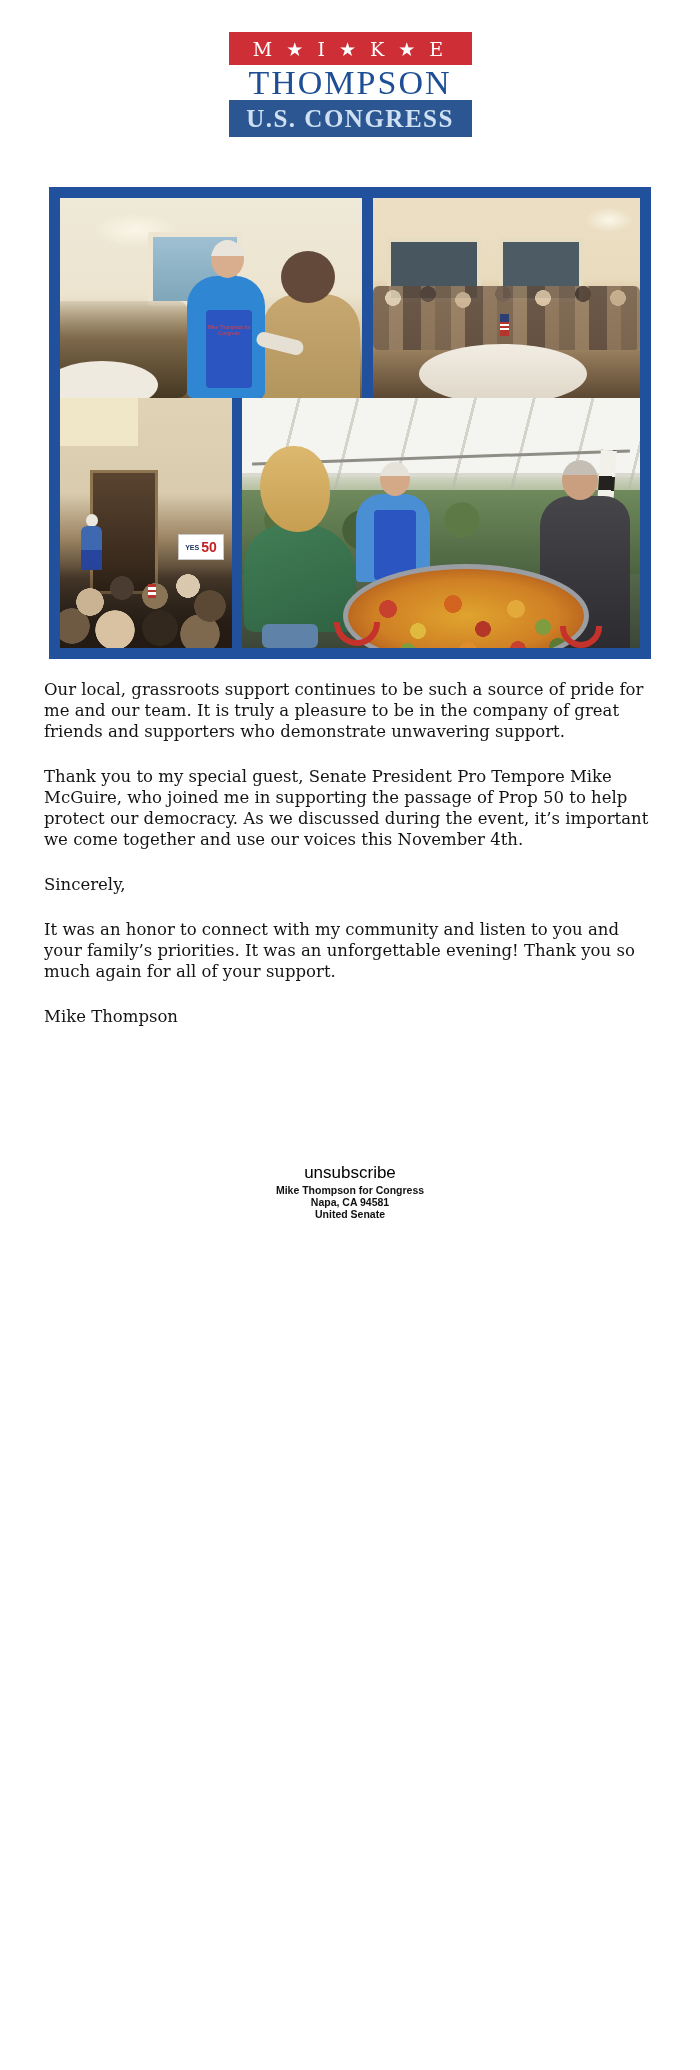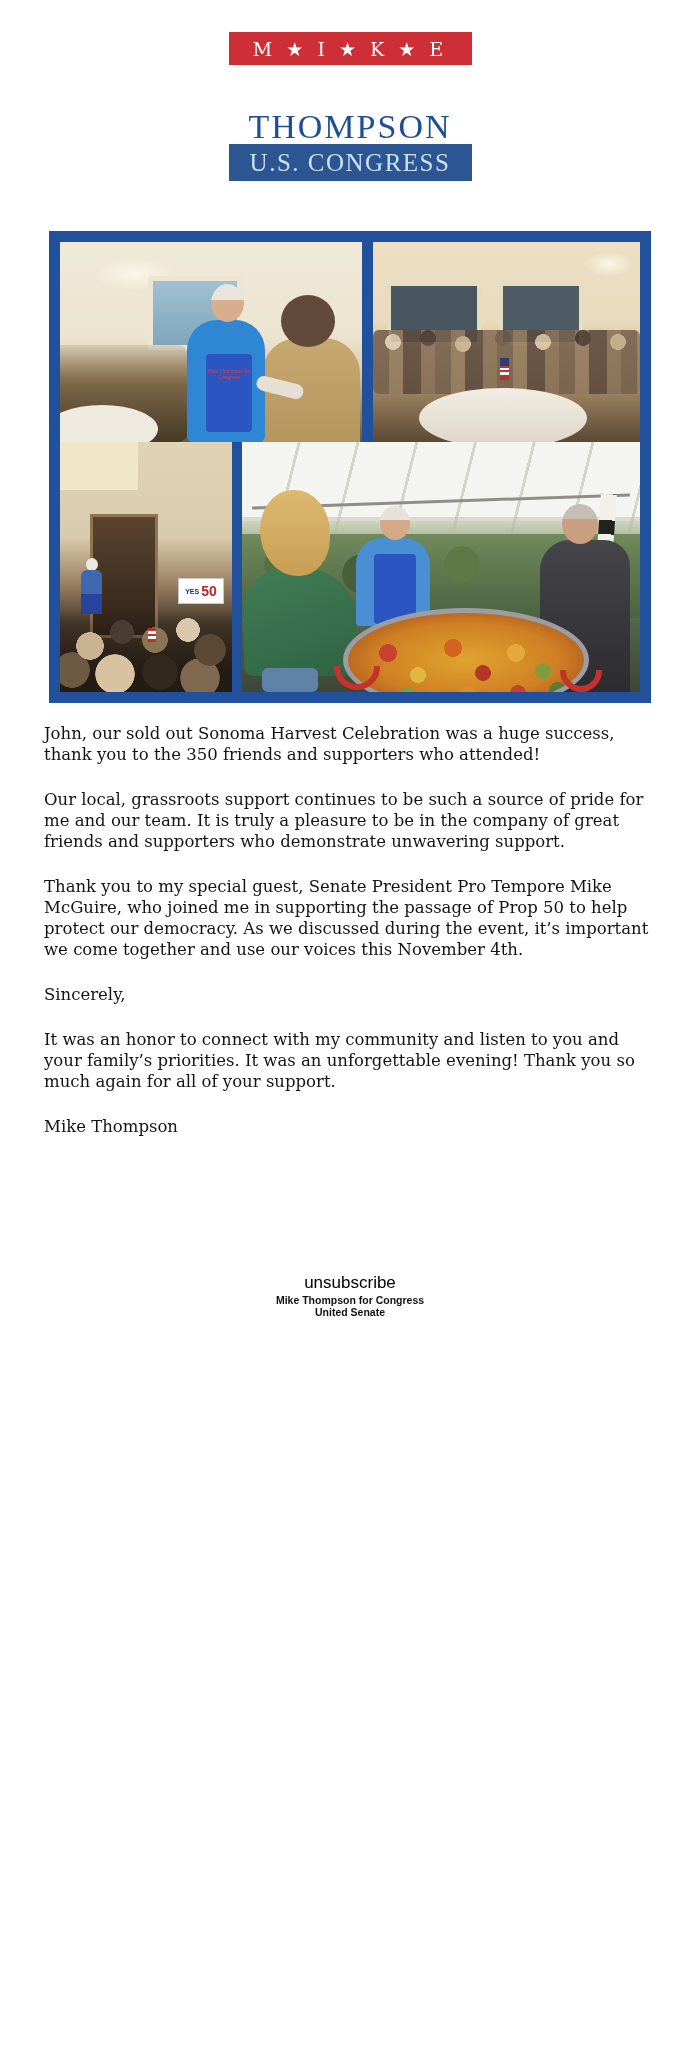--- a/index.html
+++ b/index.html
@@ -12,27 +12,27 @@
   .logo{width:243px;margin:32px auto 0;text-align:right;}
   .logo-red{
     height:33px;background:var(--logo-red,#ce2e36);
     display:flex;align-items:center;justify-content:center;
     color:#ffffff;font-size:19px;letter-spacing:4px;white-space:nowrap;
   }
   .logo-name{
     height:35px;display:flex;align-items:center;justify-content:center;
     color:var(--logo-text-blue,#1e4f94);font-size:34px;letter-spacing:2px;
     font-family:"Liberation Serif",serif;
-    margin-top:44px;
   }
   .logo-office{
     height:37px;background:var(--logo-blue,#2b5691);
     display:flex;align-items:center;justify-content:center;
     color:var(--congress-text,#cfe0f2);font-size:25px;letter-spacing:1.5px;
     font-family:"Liberation Serif",serif;
+    font-weight:bold;
   }
   
   .collage{
     width:580px;margin:50px auto 0;padding:11px;
     background:var(--frame-blue,#21509c);
   }
   .crow{display:flex;}
   .crow1{gap:11px;}
   .crow2{gap:10px;}
   .photo{position:relative;overflow:hidden;flex:none;}
@@ -218,29 +218,29 @@
       <div class="p4-man-body"></div>
       <div class="p4-man-head"></div>
       <div class="p4-pan"></div>
       <div class="p4-handle-l"></div>
       <div class="p4-handle-r"></div>
     </div>
   </div>
 </section>
 
 <main class="letter">
-  <p>John, our sold out Sonoma Harvest Celebration was a huge success, thank you to the 350 friends and supporters who attended!</p>
   <p>Our local, grassroots support continues to be such a source of pride for me and our team. It is truly a pleasure to be in the company of great friends and supporters who demonstrate unwavering support.</p>
   <p>Thank you to my special guest, Senate President Pro Tempore Mike McGuire, who joined me in supporting the passage of Prop 50 to help protect our democracy. As we discussed during the event, it’s important we come together and use our voices this November 4th.</p>
   <p>Sincerely,</p>
   <p>It was an honor to connect with my community and listen to you and your family’s priorities. It was an unforgettable evening! Thank you so much again for all of your support.</p>
   <p>Mike Thompson</p>
 </main>
 
 <footer class="footer">
   <div class="unsub-row">
     <a class="unsubscribe">unsubscribe</a>
   </div>
   <div class="address">
     <div>Mike Thompson for Congress</div>
+    <div>Napa, CA 94581</div>
     <div>United Senate</div>
   </div>
 </footer>
 
 </body></html>

